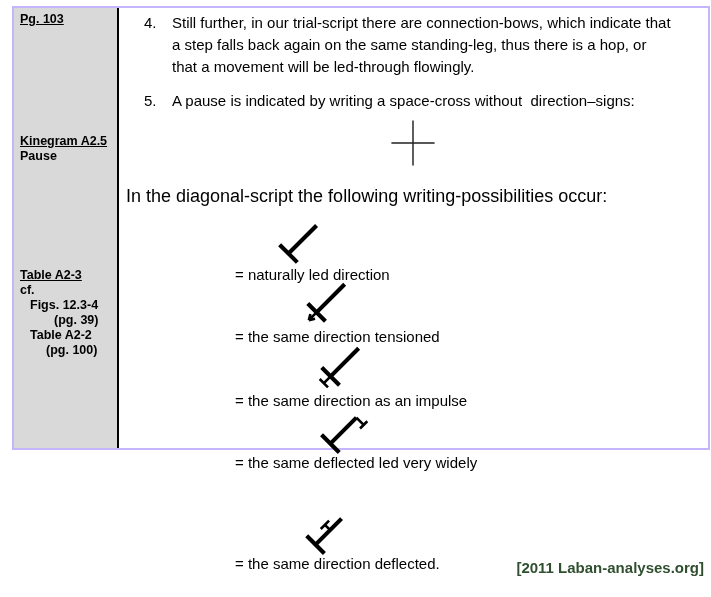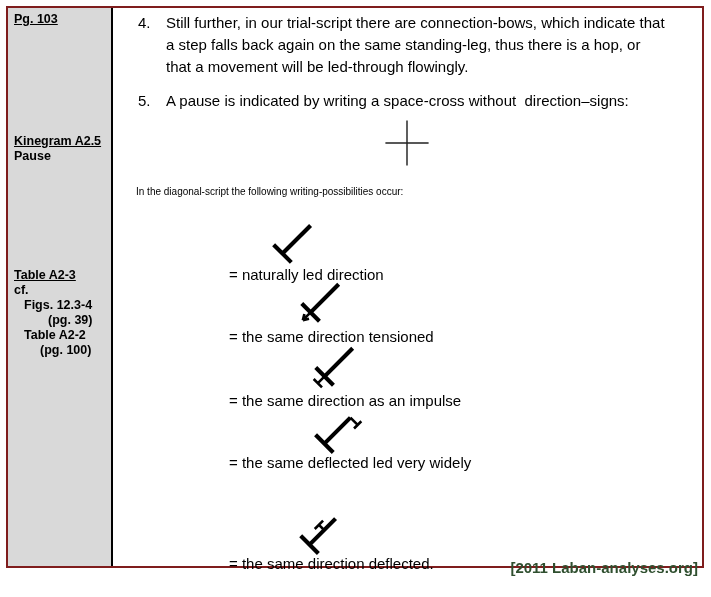--- a/index.html
+++ b/index.html
@@ -2,37 +2,37 @@
 <html><head>
 <meta charset="utf-8">
 <style>
   html,body{margin:0;padding:0;}
   body{
     width:711px;height:597px;position:relative;background:#ffffff;
     font-family:"Liberation Sans", sans-serif;color:#000;
     -webkit-font-smoothing:antialiased;
   }
   .sheet{
-    position:absolute;left:6px;top:6px;width:698px;height:562px;
-    border:2px solid #7f1d1d;box-sizing:border-box;display:flex;background:#fff;
+    position:absolute;left:12px;top:6px;width:698px;height:444px;
+    border:2px solid #c4b5fd;box-sizing:border-box;display:flex;background:#fff;
   }
   .sidebar{
     width:105px;flex:0 0 105px;background:#d9d9d9;border-right:2px solid #000;
     position:relative;box-sizing:border-box;
   }
   .main{flex:1;position:relative;background:#fff;}
   .sb-block{position:absolute;left:6px;right:2px;font-size:12.5px;font-weight:bold;line-height:15px;}
   .sb-title{text-decoration:underline;}
   .sb-ind1{padding-left:10px;}
   .sb-ind2{padding-left:34px;}
   .sb-ind3{padding-left:26px;}
   .num-item{position:absolute;left:25px;font-size:15px;line-height:22px;}
   .num-item .num{position:absolute;left:0;top:0;}
   .num-item .body{display:block;margin-left:28px;white-space:pre-wrap;width:545px;}
-  .intro{position:absolute;left:7px;top:178px;font-size:10px;margin-left:16px;}
+  .intro{position:absolute;left:7px;top:178px;font-size:18px;}
   .cross-wrap{position:absolute;left:270px;top:111px;width:48px;height:48px;}
   .cross-wrap svg{width:100%;height:100%;}
   .cross-wrap path{stroke:#222;stroke-width:3;fill:none;}
   .sym-row{position:absolute;left:95px;height:54px;display:flex;align-items:center;flex-direction:column;}
   .sym-box{width:52px;height:52px;flex:0 0 52px;}
   .sym-box svg{width:100%;height:100%;overflow:visible;}
   .sym-box path{stroke:#000;fill:none;stroke-linecap:butt;}
   .sym-box path.thick{stroke-width:8;}
   .sym-box path.thin{stroke-width:5;}
   .sym-label{margin-left:21px;font-size:15px;white-space:nowrap;}

